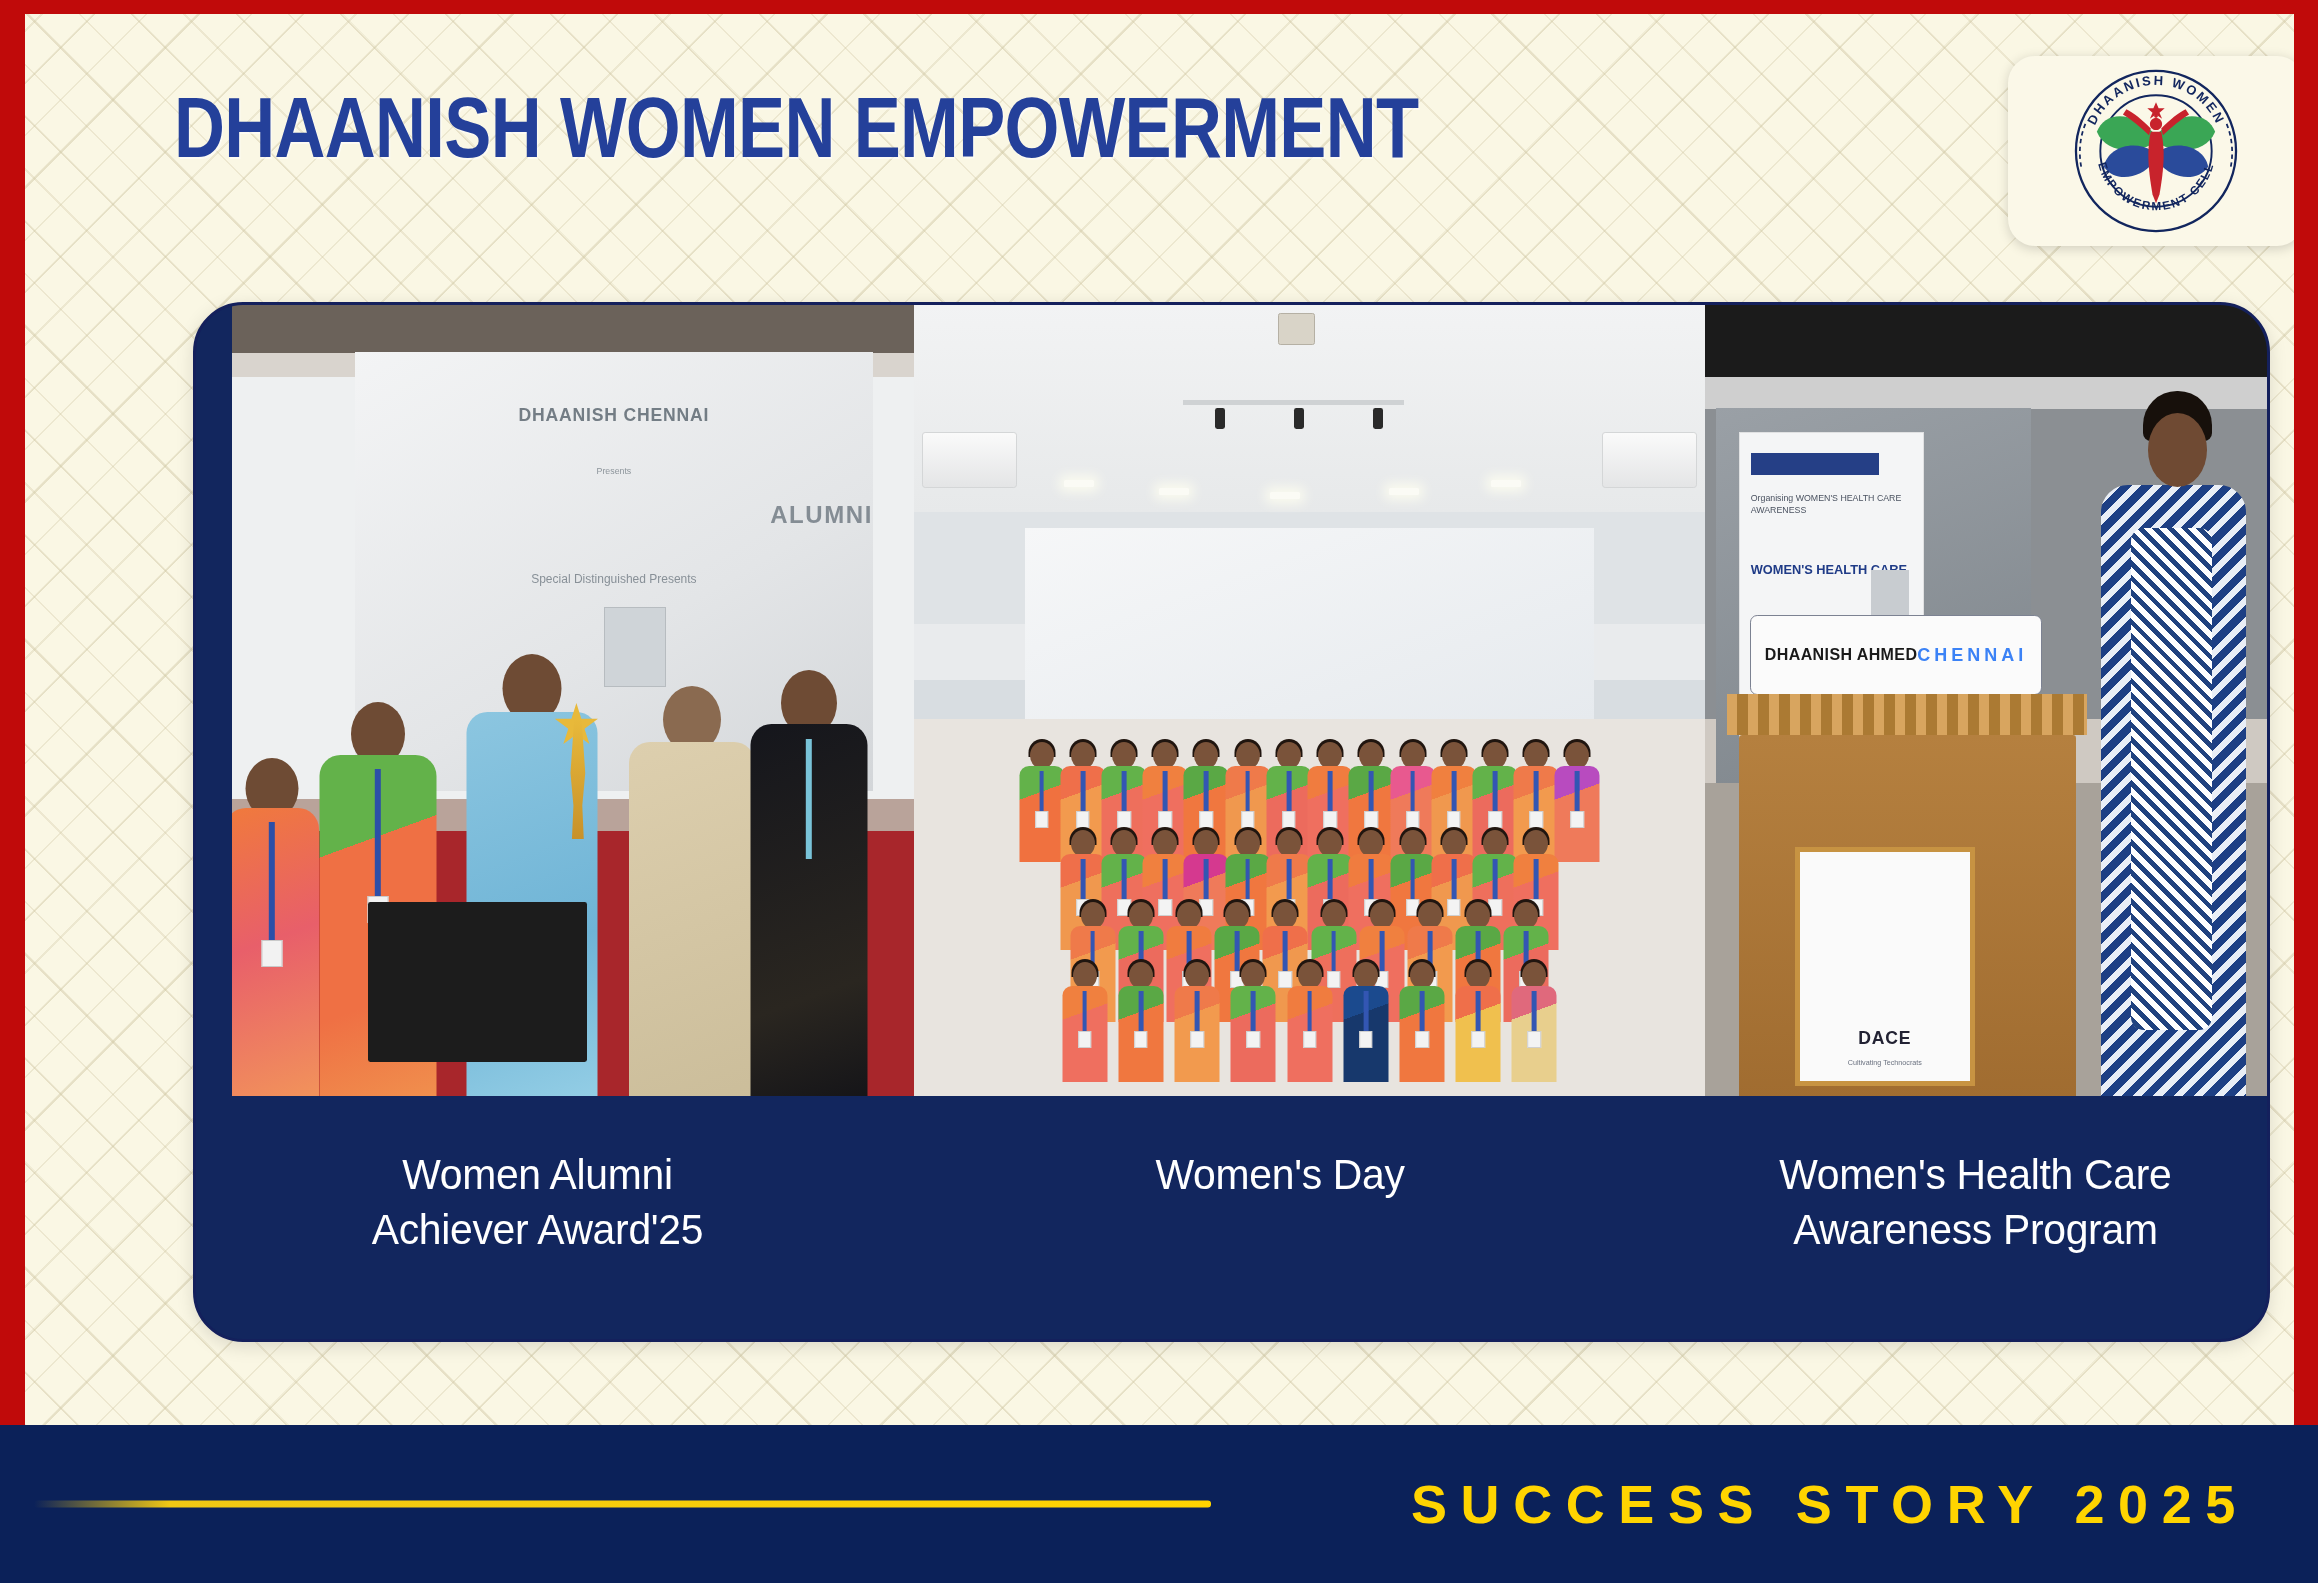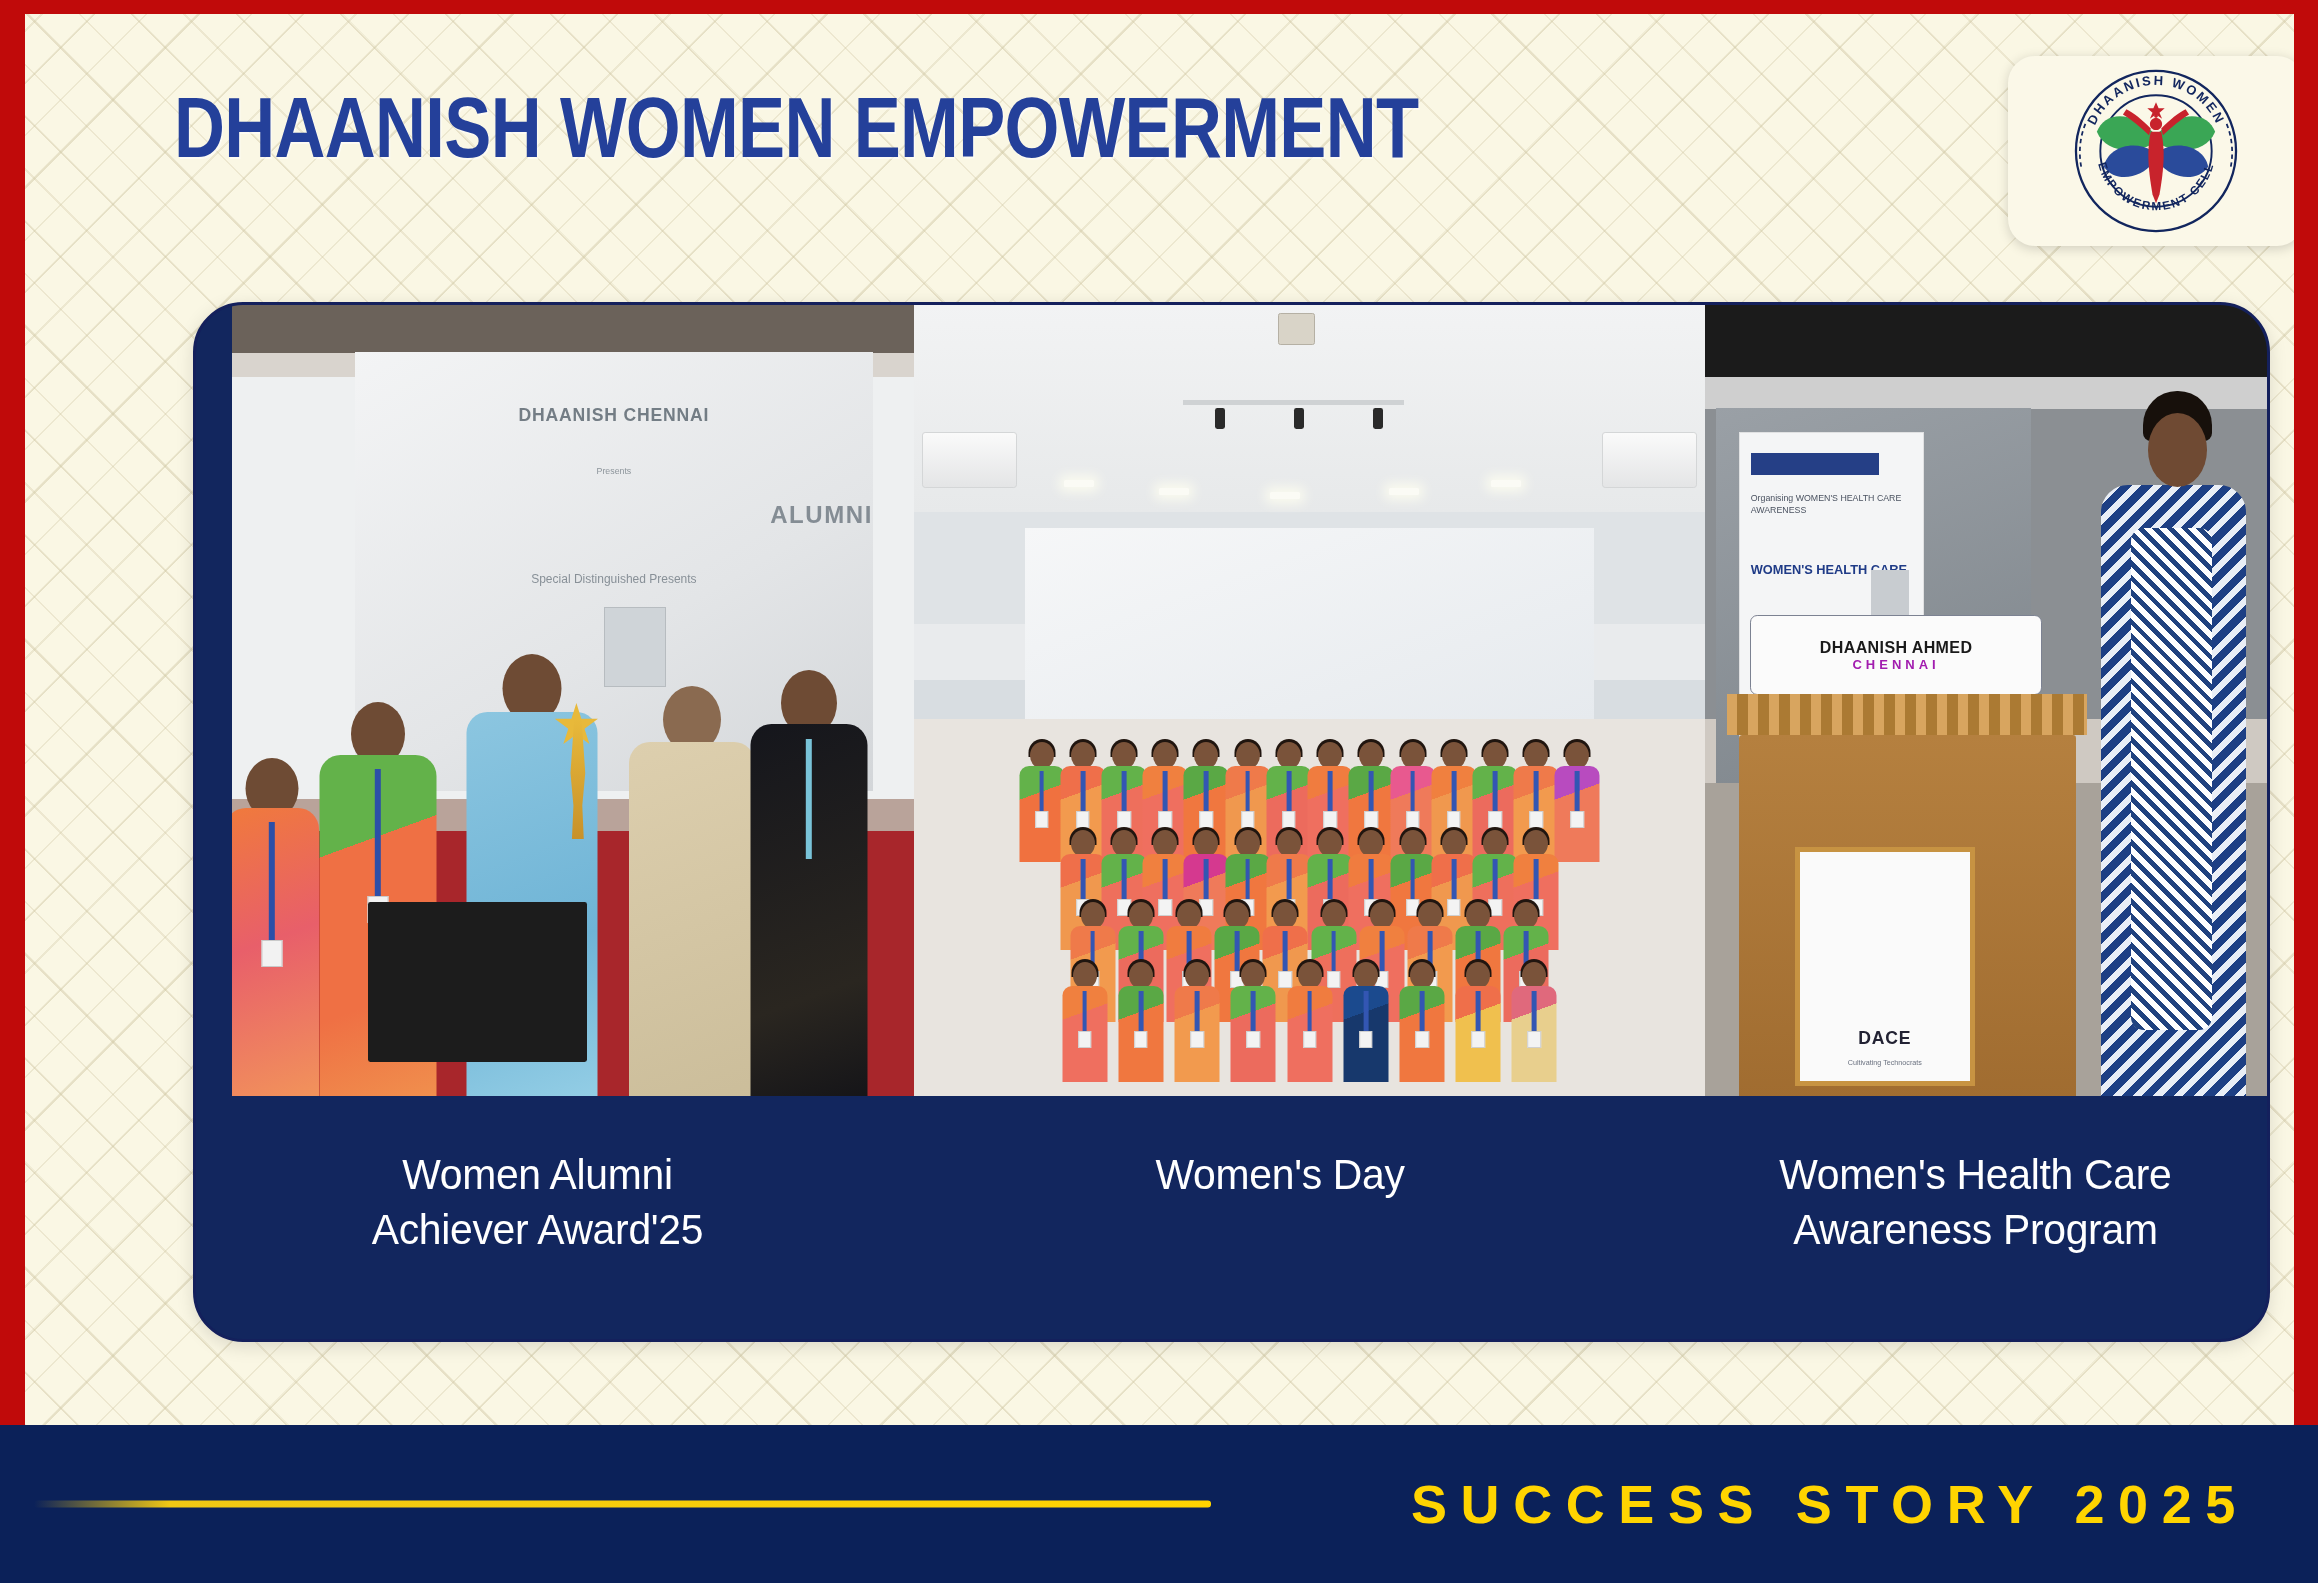--- a/index.html
+++ b/index.html
@@ -183,23 +183,23 @@
   .p3 .scr{ position:absolute; left:2%; top:13%; width:56%; height:47%; background:linear-gradient(160deg,#9aa0a6,#7e858b);}
   .p3 .slide{ position:absolute; left:6%; top:16%; width:33%; height:41%; background:#f4f5f6; border:0.8px solid #e0e1e2;}
   .p3 .slide .bar{ position:absolute; left:6%; top:6%; width:70%; height:7%; background:#253f86;}
   .p3 .slide .t{ position:absolute; left:6%; top:18%; right:6%; font-size:8.8px; color:#4a5260; line-height:1.4;}
   .p3 .slide .t2{ position:absolute; left:6%; top:40%; font-size:12.8px; font-weight:800; color:#1f3b87; line-height:1.1;}
   .p3 .slide .ph{ position:absolute; right:8%; top:42%; width:38px; height:46px; background:#c8ccd0;}
   .p3 .podium{ position:absolute; left:6%; bottom:0; width:60%; height:46%; background:linear-gradient(#b5803f,#a06c30); border-radius:3.2px 3.2px 0 0;}
   .p3 .ptop2{ position:absolute; left:4%; bottom:46%; width:64%; height:5.2%;
      background:repeating-linear-gradient(90deg,#d8a55f 0 10.4px,#ab7a33 10.4px 21px);}
   .p3 .sign{ position:absolute; left:8%; bottom:51%; width:52%; height:10%;
-     background:#fbfbfb; border-radius:7.2px; border:1.6px solid #7c8292; display:flex; align-items:center; justify-content:center; flex-direction:column;}
+     background:#fbfbfb; border-radius:7.2px; border:1.6px solid #7c8292; display:flex; align-items:center; justify-content:center; flex-direction:row;}
   .p3 .sign .s1{ font-size:16px; font-weight:800; color:#1a1a1a; letter-spacing:0.4px;}
-  .p3 .sign .s2{ font-size:13px; font-weight:700; color:#a21caf; letter-spacing:4px;}
+  .p3 .sign .s2{ font-size:18px; font-weight:700; color:#3b82f6; letter-spacing:4px;}
   .p3 .plaque{ position:absolute; left:16%; bottom:2%; width:32%; height:30%;
      background:#fafafa; border:5.6px solid #c79342;}
   .p3 .plaque .pt{ position:absolute; left:0; right:0; bottom:14%; text-align:center; font-size:17.6px; font-weight:800; color:#223; letter-spacing:0.8px;}
   .p3 .plaque .pt2{ position:absolute; left:0; right:0; bottom:6%; text-align:center; font-size:7.2px; color:#6b7280;}
   .p3 .speaker{ position:absolute; right:2%; top:10%; width:30%; height:90%;}
   .p3 .speaker .hd{ position:absolute; left:36%; top:4%; width:59px; height:74px; border-radius:50%; background:#6f4a33;}
   .p3 .speaker .hr{ position:absolute; left:33%; top:1%; width:69px; height:50px; border-radius:34px 34px 8px 8px; background:#17100b;}
   .p3 .speaker .tor{ position:absolute; left:8%; top:14%; width:86%; height:86%;
      background:repeating-linear-gradient(135deg,#1d3f84 0 8px,#e9eef6 8px 14.4px); border-radius:27px 27px 0 0;}
   .p3 .speaker .vest{ position:absolute; left:26%; top:20%; width:48%; height:70%;

